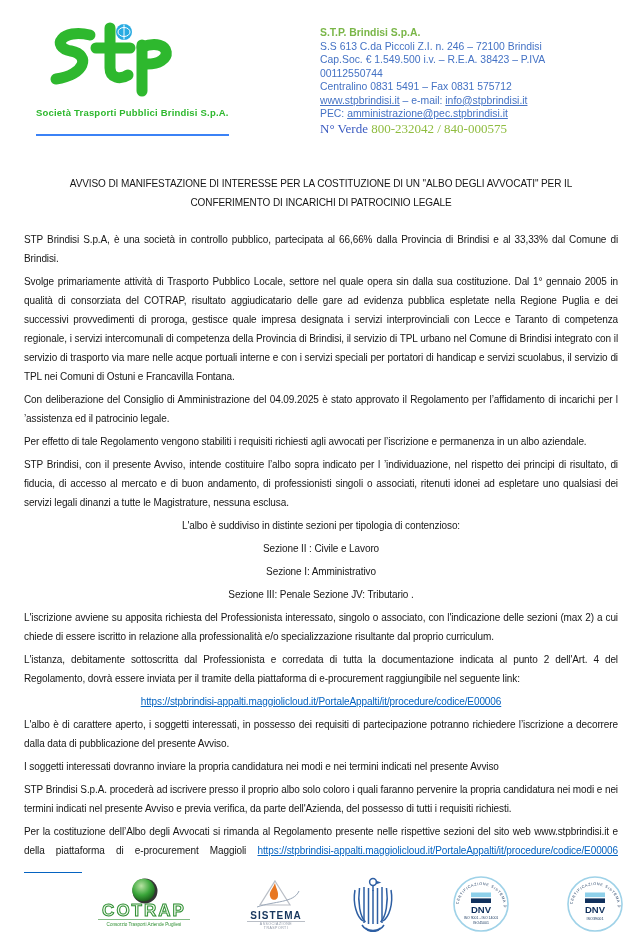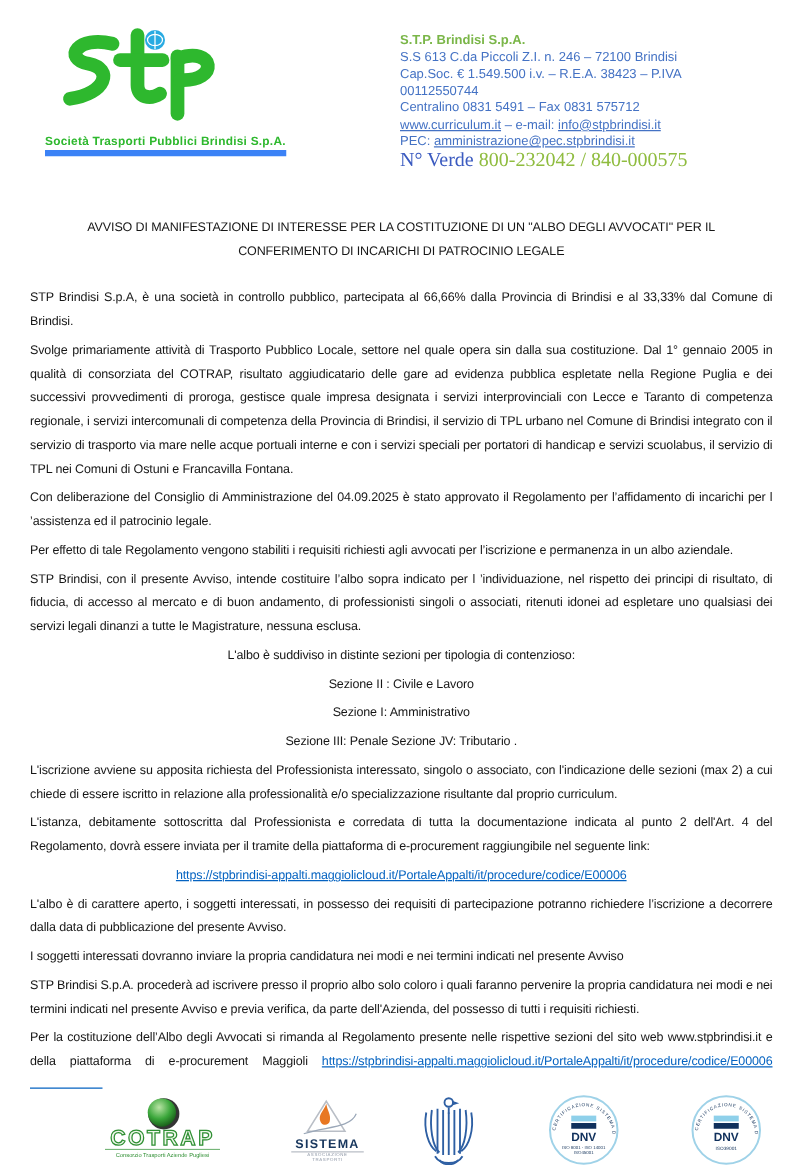--- a/index.html
+++ b/index.html
@@ -9,41 +9,41 @@
     background:#ffffff; overflow:hidden;
     font-family:"Liberation Sans", sans-serif; color:#161616;
   }
 
   
   .header { display:flex; justify-content:space-between; padding:16px 36px 0 34px; }
   .logo-block { width:180px; padding-top:2px; }
   .logo-tagline {
     display:inline-block; margin-top:2px; margin-left:2px;
     font-size:9.5px; font-weight:bold; letter-spacing:.2px; color:#2eb82e;
-    border-bottom:5px solid #3b82f6; padding-bottom:1px; white-space:nowrap;
+    border-bottom:2px solid #3b82f6; padding-bottom:16px; white-space:nowrap;
   }
   .company-info { width:286px; font-size:10.4px; line-height:13.5px; color:#4472c4; padding-top:10px; }
   .company-name { color:#7ab648; font-weight:bold; }
   .company-info a { color:#4472c4; text-decoration:underline; }
-  .verde-line { font-family:"Liberation Serif", serif; font-size:16px; color:#3b5bc0; margin-top:1px; }
+  .verde-line { font-family:"Liberation Serif", serif; font-size:13px; color:#3b5bc0; margin-top:1px; }
   .verde-numbers { color:#8fbc3f; }
 
   
   .doc { padding:0 20px; margin-top:38px; font-size:10px; line-height:19px; letter-spacing:-.1px; }
   .doc-title { text-align:center; max-width:556px; margin:0 auto; }
   .premessa-gap { height:14px; }
   .premessa { text-align:center; }
   .doc p { margin:4px; text-align:justify; }
   .doc p.short { text-align:center; }
   a.doclink { color:#0563c1; text-decoration:underline; word-break:break-all; }
   .u-ext { display:inline-block; width:58px; border-bottom:1px solid #0563c1; height:11px; }
 
   
   .footer-logos {
-    position:absolute; top:874px; left:2px; right:0;
+    position:absolute; top:874px; left:16px; right:0;
     display:flex; align-items:center; padding-left:72px;
   }
   .flogo { display:flex; flex-direction:column; align-items:center; }
   .flogo.asstra { margin-left:44px; }
   .flogo.eagle  { margin-left:40px; }
   .flogo.dnv1   { margin-left:52px; }
   .flogo.dnv2   { margin-left:52px; }
   .asstra-name { font-size:10px; font-weight:bold; color:#17365d; letter-spacing:1px; margin-top:-6px; }
   .asstra-sub { font-size:3.5px; color:#8a93a3; letter-spacing:.5px; border-top:1px solid #b9bec6; width:58px; text-align:center; }
 </style>
@@ -67,21 +67,21 @@
         <path d="M84 14 a6 4.5 0 0 1 12 0 M84 14 a6 4.5 0 0 0 12 0 M90 6.5 v15" fill="none" stroke="#ffffff" stroke-width="1"></path>
       </svg>
       <div class="logo-tagline">Società Trasporti Pubblici Brindisi S.p.A.</div>
     </div>
 
     <div class="company-info">
       <div class="company-name">S.T.P. Brindisi S.p.A.</div>
       <div>S.S 613 C.da Piccoli Z.I. n. 246 – 72100 Brindisi</div>
       <div>Cap.Soc. € 1.549.500 i.v. – R.E.A. 38423 – P.IVA 00112550744</div>
       <div>Centralino 0831 5491 – Fax 0831 575712</div>
-      <div><a href="#">www.curriculum.it</a><span> – e-mail: </span><a href="#">info@stpbrindisi.it</a></div>
+      <div><a href="#">www.stpbrindisi.it</a><span> – e-mail: </span><a href="#">info@stpbrindisi.it</a></div>
       <div><span>PEC: </span><a href="#">amministrazione@pec.stpbrindisi.it</a></div>
       <div class="verde-line"><span>N° Verde </span><span class="verde-numbers">800-232042 / 840-000575</span></div>
     </div>
   </div>
 
   <div class="doc">
     <div class="doc-title">AVVISO DI MANIFESTAZIONE DI INTERESSE PER LA COSTITUZIONE DI UN "ALBO DEGLI AVVOCATI" PER IL CONFERIMENTO DI INCARICHI DI PATROCINIO LEGALE</div>
     <div class="premessa-gap"></div>
 
     <p>STP Brindisi S.p.A, è una società in controllo pubblico, partecipata al 66,66% dalla Provincia di Brindisi e al 33,33% dal Comune di Brindisi.</p>

